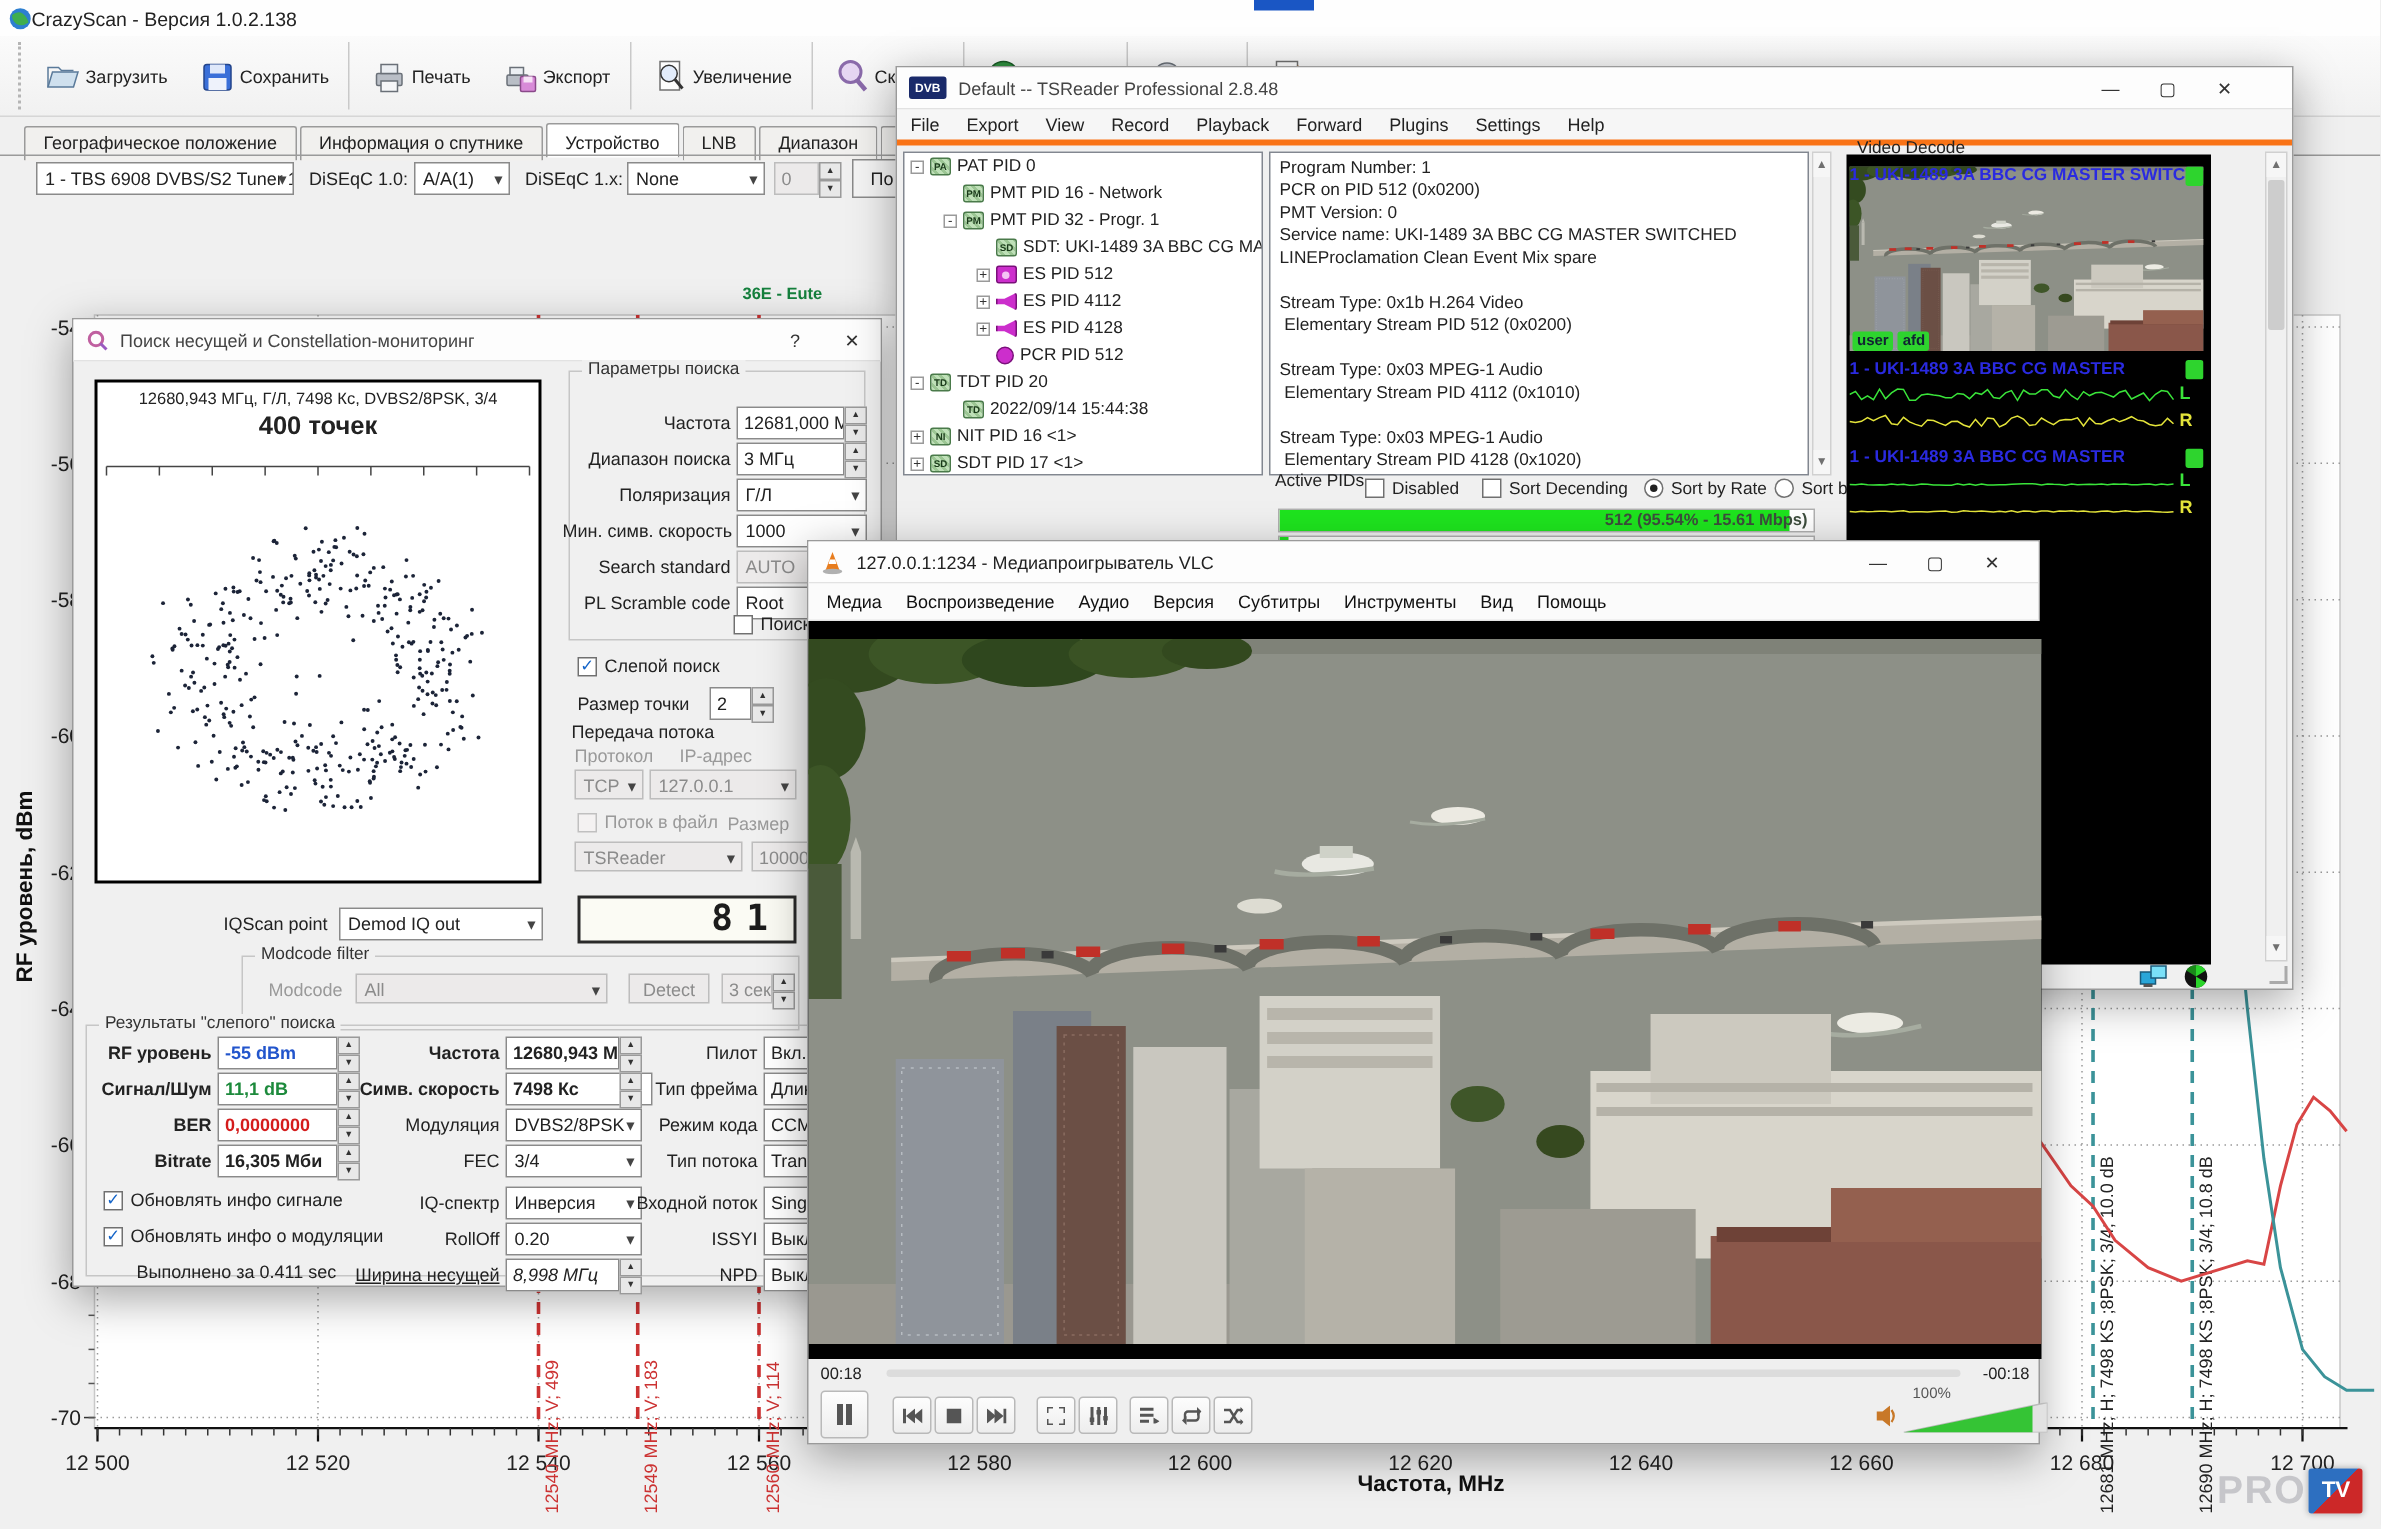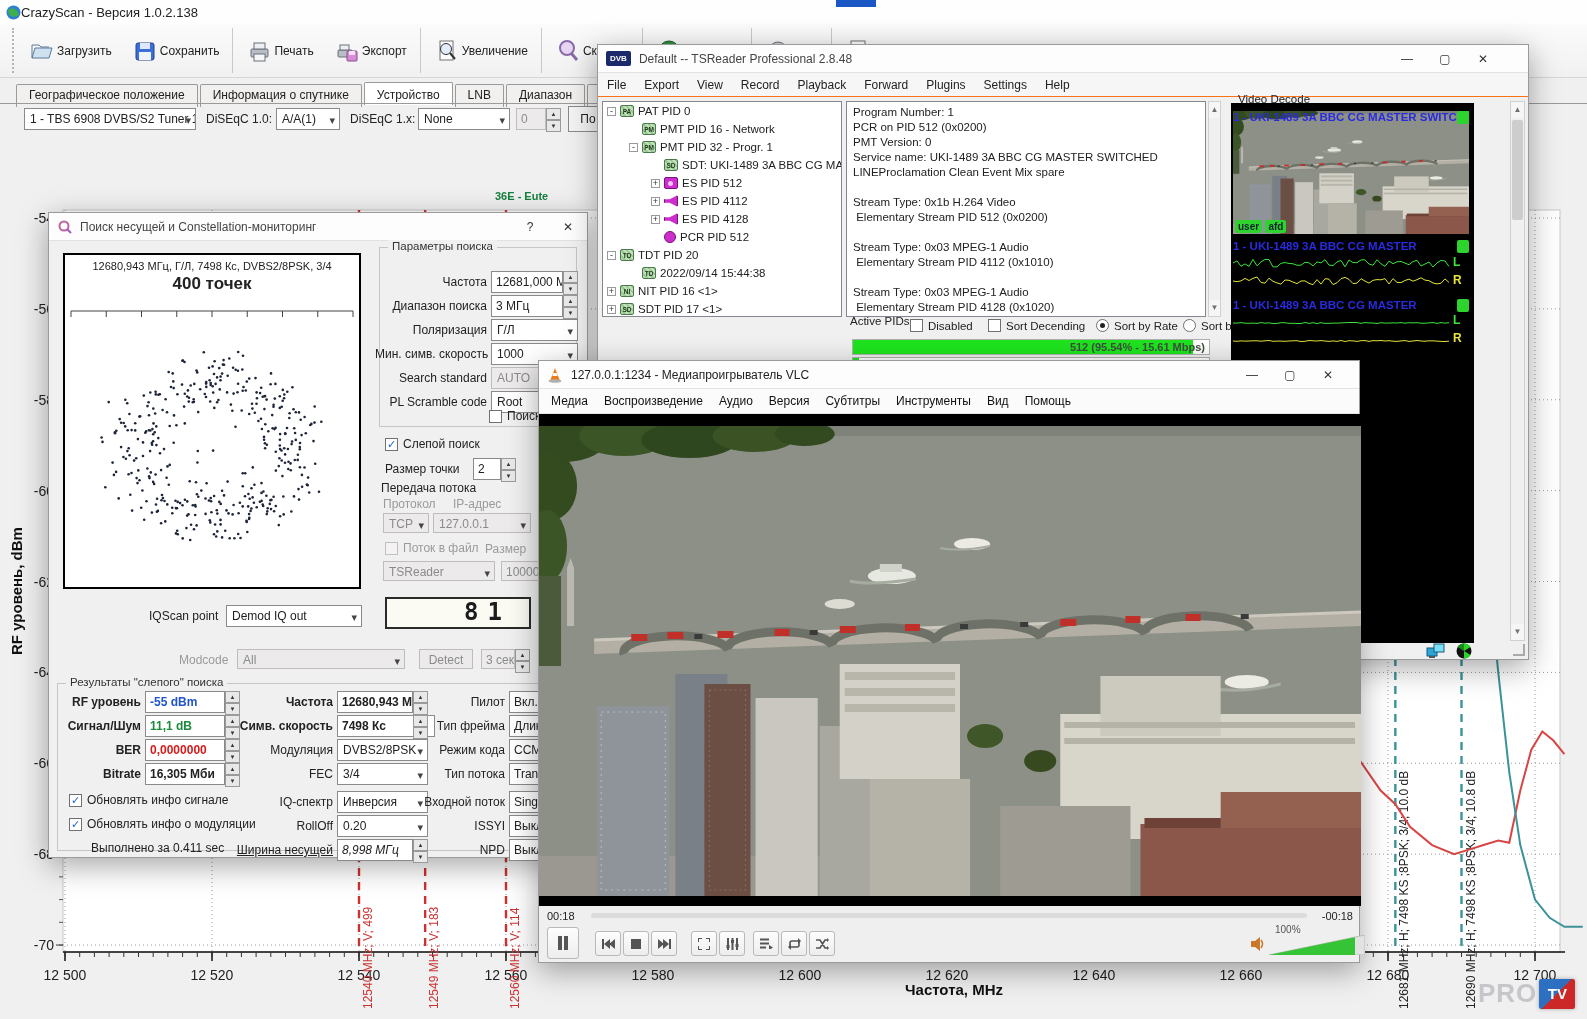--- a/index.html
+++ b/index.html
@@ -34,21 +34,21 @@
   .tbtn { display:flex; flex-direction:row; align-items:center; justify-content:center; padding:2px 10px; gap:2px; }
   .tbtn .cap { font-size:12px; color:#222; white-space:nowrap; }
   .tsep { width:1px; background:#c9c9c9; margin:4px 3px; }
   .grip { width:5px; margin:4px 2px; border-left:2px dotted #b5b5b5; }
   #cs-tabs { position:absolute; left:16px; top:84px; height:23px; display:flex; }
   .tab { border:1px solid #9a9a9a; border-bottom:none; background:#f1f0ee; padding:3px 12px 0 12px; margin-right:2px; font-size:12px; color:#222; border-radius:2px 2px 0 0; white-space:nowrap; }
   .tab.active { background:#fff; height:23px; margin-top:-2px; padding-top:5px; }
   #cs-tabline { position:absolute; left:0; top:103px; width:1587px; height:1px; background:#9a9a9a; }
   .ylab { position:absolute; transform:rotate(-90deg); transform-origin:left top; font-weight:bold; font-size:15px; color:#111; white-space:nowrap; }
   
-  #tsr-menu { position:absolute; left:0; top:28px; height:24px; right:0; display:flex; align-items:center; gap:0; background:#f6f6f6; border-bottom:1px solid #f97316; }
+  #tsr-menu { position:absolute; left:0; top:28px; height:24px; right:0; display:flex; align-items:center; gap:0; background:#f6f6f6; border-bottom:4px solid #f97316; }
   #tsr-menu .mi { padding:3px 9px; color:#222; }
   .panel { position:absolute; background:#fff; border:1px solid #828790; overflow:hidden; }
   .treerow { height:18px; display:flex; align-items:center; gap:4px; white-space:nowrap; font-size:11.5px; }
   .expbox { width:9px; height:9px; border:1px solid #9a9a9a; font-size:9px; line-height:7px; text-align:center; color:#333; background:#fff; flex:0 0 9px; }
   .expbox.hidden { visibility:hidden; }
   .ticon { width:14px; height:12px; flex:0 0 14px; border-radius:2px; font-size:6.5px; font-weight:bold; line-height:12px; text-align:center; color:#1a3a1a; }
   .ticon.ti-tbl { background:repeating-linear-gradient(45deg,#bfe0b8,#bfe0b8 2px,#9cc694 2px,#9cc694 4px); border:1px solid #4a7a4a; }
   .ticon.ti-video { background:#cc2ecc; border:1px solid #7a107a; position:relative; }
   .ticon.ti-video::after{ content:""; position:absolute; left:3px; top:3px; width:5px; height:5px; border-radius:50%; background:#f4c2f4; }
   .ticon.ti-audio { background:#cc2ecc; border:1px solid #7a107a; clip-path:polygon(0 35%,40% 35%,100% 0,100% 100%,40% 65%,0 65%); }
@@ -60,21 +60,21 @@
   .vd-title { position:absolute; color:#2a2ae0; font-weight:bold; font-size:11.5px; white-space:nowrap; overflow:hidden; }
   .badge { display:inline-block; background:#2ed42e; color:#123; font-size:10px; font-weight:bold; padding:0 3px; border-radius:2px; line-height:13px; }
   .scroll { position:absolute; background:#f0f0f0; border:1px solid #d0d0d0; }
   .scroll .arr { position:absolute; left:0; right:0; height:16px; background:#f6f6f6; color:#707070; font-size:8px; text-align:center; line-height:16px; }
   .scroll .thumb { position:absolute; left:1px; right:1px; background:#cdcdcd; border-radius:2px; }
   
   #vlc .mi { padding:3px 8px; color:#111; }
   .vbtn { border:1px solid #b9b9b9; background:linear-gradient(#fdfdfd,#ededed); border-radius:3px; display:flex; align-items:center; justify-content:center; position:absolute; }
   .seek { position:absolute; height:5px; background:#dcdcdc; border-radius:3px; }
   
-  #seg { font-family:"DejaVu Sans Mono",monospace; font-weight:bold; font-size:24px; letter-spacing:9px; color:#1c1c1c; text-align:right; background:#fbfbf4; border:2px solid #2a2a2a; line-height:26px; padding-right:18px; }
+  #seg { font-family:"DejaVu Sans Mono",monospace; font-weight:bold; font-size:24px; letter-spacing:9px; color:#1c1c1c; text-align:right; background:#fbfbf4; border:2px solid #2a2a2a; line-height:26px; padding-right:8px; }
   .results-val { font-weight:bold; }
   .u { text-decoration:underline; }
   svg text { font-family:"Liberation Sans","DejaVu Sans",sans-serif; }
 </style>
 </head>
 <body>
 
 <div id="screen">
 
   
@@ -971,20 +971,23 @@
         <span>Поток в файл</span>
       </div>
     <div class="lbl gray" style="left:436px;top:329px">Размер</div>
     <div class="sel dis" style="left:334px;top:348px;width:112px;height:20px"><span>TSReader</span></div>
     <div class="fld dis" style="left:452px;top:348px;width:56px;height:20px"><span>10000</span></div>
 
     <div class="lbl" style="left:100px;top:396px">IQScan point</div>
     <div class="sel" style="left:177px;top:392px;width:136px"><span>Demod IQ out</span></div>
     <div id="seg" class="abs" style="left:336px;top:384px;width:146px;height:32px">81</div>
 
+    <div class="grp" style="left:112px;top:424px;width:372px;height:50px">
+      <span class="legend">Modcode filter</span>
+    </div>
     <div class="lbl gray" style="left:130px;top:440px">Modcode</div>
     <div class="sel dis" style="left:188px;top:436px;width:168px;height:20px"><span>All</span></div>
     <div class="fld dis" style="left:370px;top:436px;width:54px;height:20px;text-align:center"><span>Detect</span></div>
     <div class="fld dis" style="left:432px;top:436px;width:34px;height:20px"><span>3 сек</span></div>
     <div class="spin" style="left:466px;top:436px;height:20px">
         <i>▲</i>
         <i>▼</i>
       </div>
 
     <div class="grp" style="left:8px;top:470px;width:524px;height:168px">

